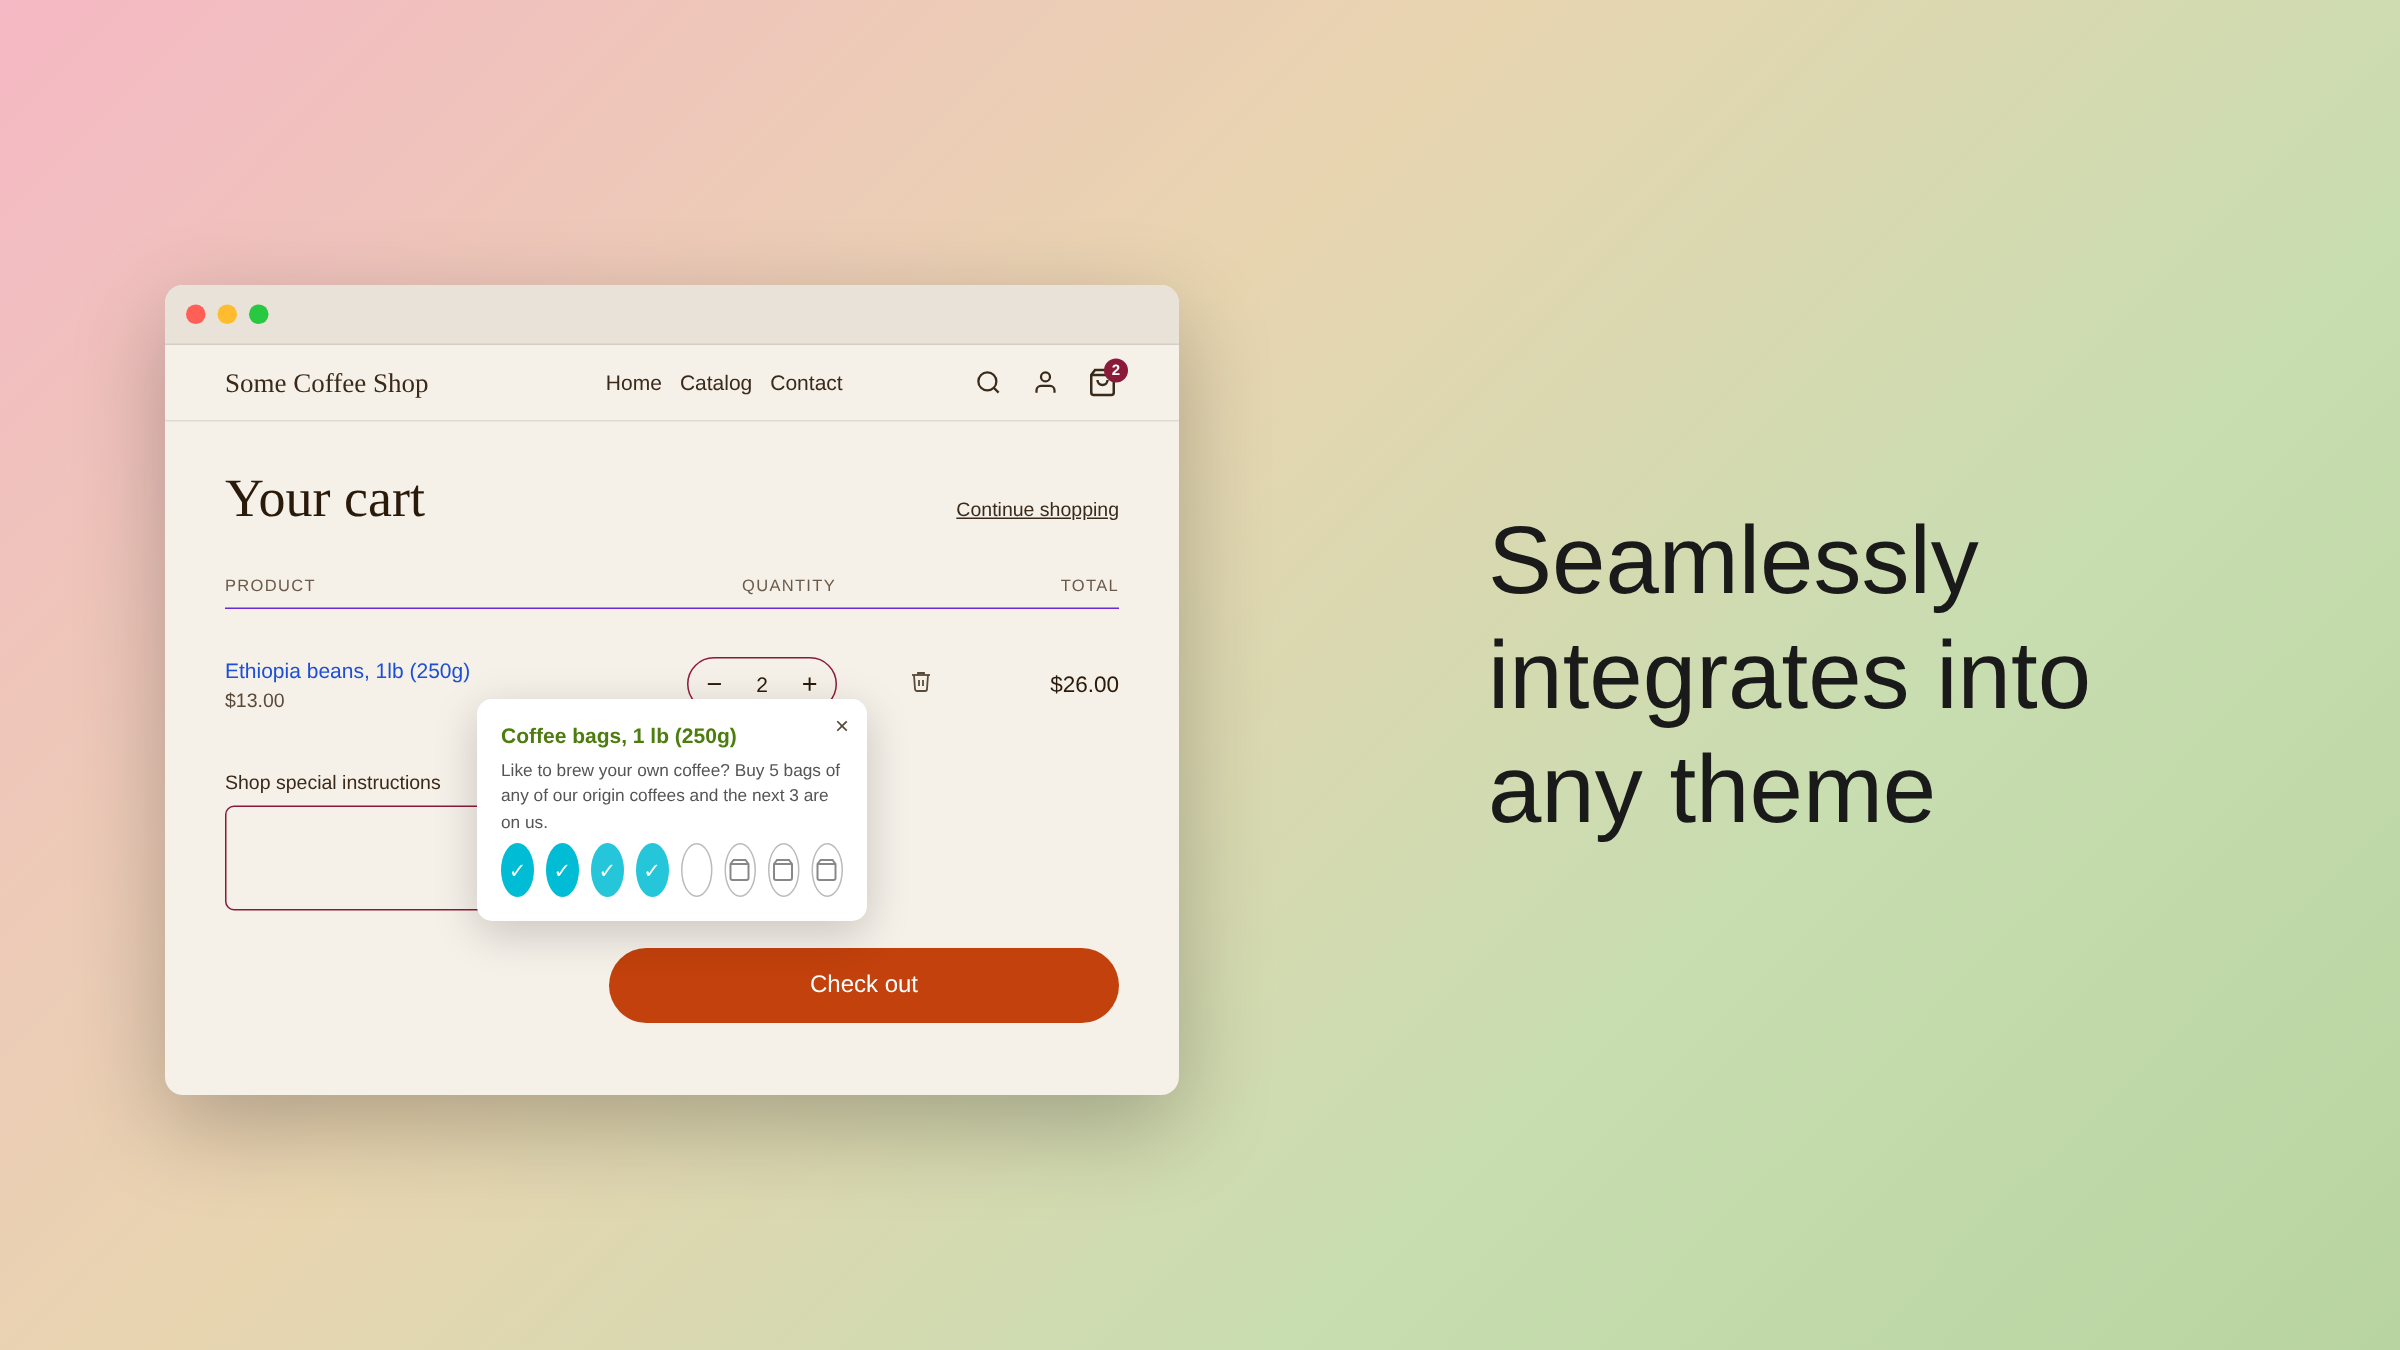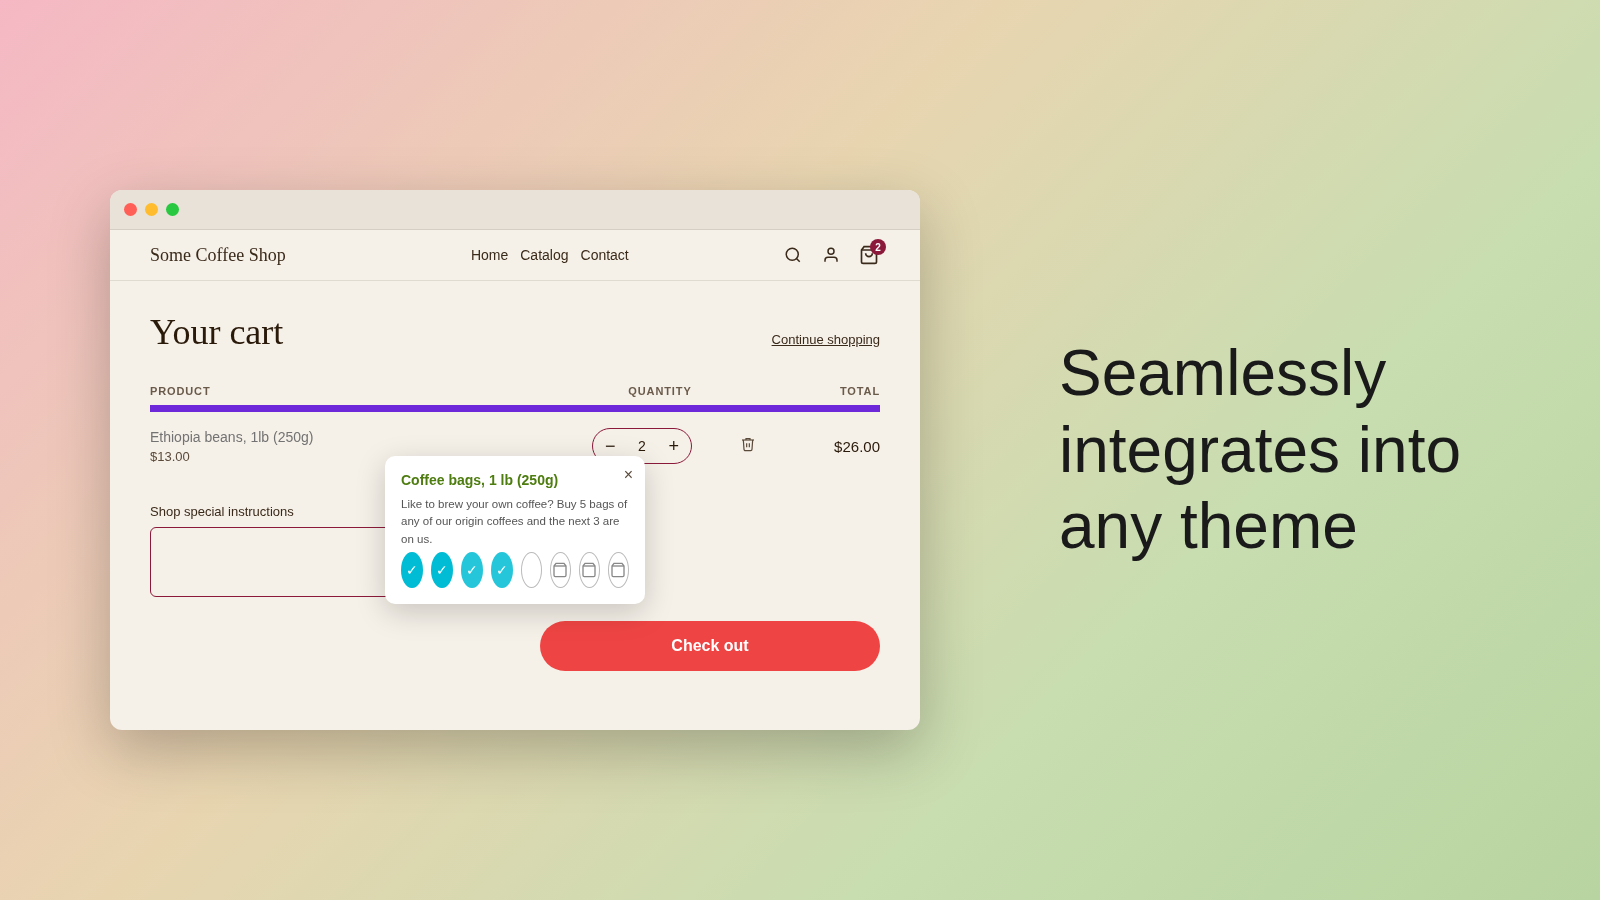--- a/index.html
+++ b/index.html
@@ -9,21 +9,21 @@
       overflow: hidden;
       font-family: -apple-system, BlinkMacSystemFont, 'Segoe UI', sans-serif;
       background: linear-gradient(135deg, #f5b8c4 0%, #e8d5b0 40%, #c8ddb0 70%, #b8d4a0 100%);
       display: flex;
       align-items: center;
       justify-content: flex-start;
     }
 
     
     .browser-window {
-      width: 810px;
+      width: 676px;
       min-height: 540px;
       background: #f5f0e8;
       border-radius: 12px;
       box-shadow: 0 20px 60px rgba(0,0,0,0.25);
       margin-left: 110px;
       margin-top: 20px;
       overflow: hidden;
       position: relative;
     }
 
@@ -133,22 +133,22 @@
       font-size: 13px;
       color: #3a2a1a;
       text-decoration: underline;
       cursor: pointer;
     }
 
     .table-header {
       display: grid;
       grid-template-columns: 1fr 200px 120px;
       padding: 8px 0;
-      border-bottom: 7px solid #6d28d9;
-      font-weight: bold;
+      border-bottom: 1px solid #6d28d9;
+      margin-bottom: 16px;
     }
 
     .table-header span {
       font-size: 11px;
       color: #6a5a4a;
       letter-spacing: 0.08em;
       text-transform: uppercase;
     }
 
     .table-header .col-qty { text-align: center; }
@@ -163,21 +163,21 @@
     }
 
     .product-info {
       display: flex;
       flex-direction: column;
       gap: 4px;
     }
 
     .product-name {
       font-size: 14px;
-      color: #737373;
+      color: #1d4ed8;
     }
 
     .product-price {
       font-size: 13px;
       color: #5a4a3a;
     }
 
     .quantity-control {
       display: flex;
       align-items: center;
@@ -330,29 +330,28 @@
     }
 
     
     .checkout-section {
       margin-top: 20px;
       display: flex;
       justify-content: flex-end;
     }
 
     .checkout-btn {
-      background: #ef4444;
+      background: #c2410c;
       color: white;
       border: none;
       border-radius: 28px;
       padding: 16px 80px;
       font-size: 16px;
       cursor: pointer;
       width: 340px;
-      font-weight: bold;
     }
 
     
     .right-panel {
       flex: 1;
       display: flex;
       align-items: center;
       justify-content: center;
       padding: 40px;
     }

